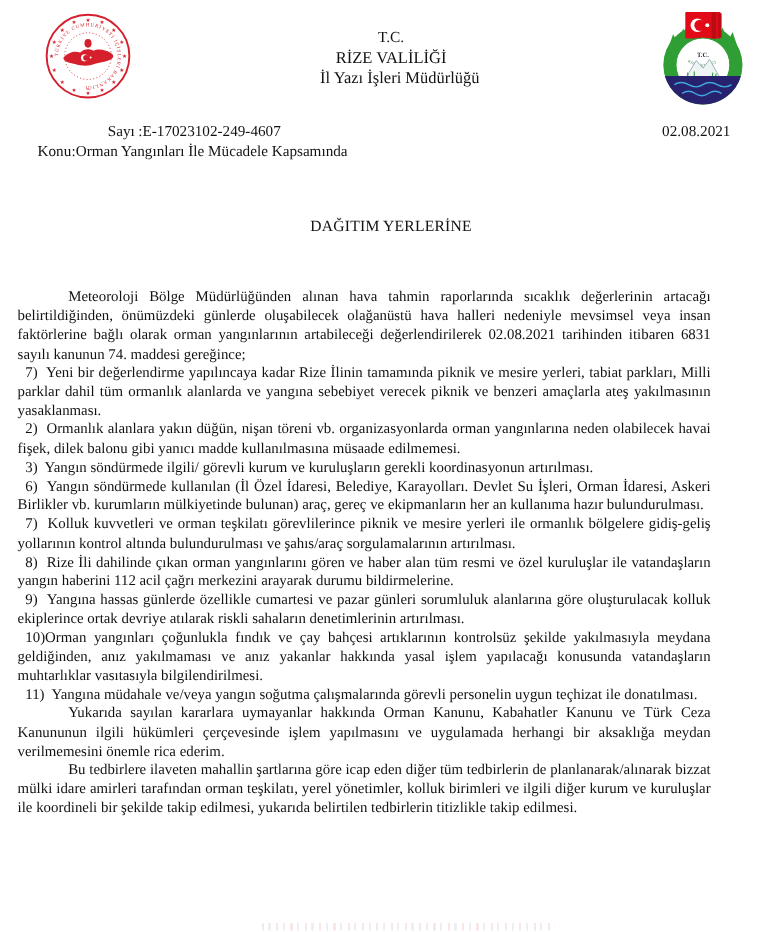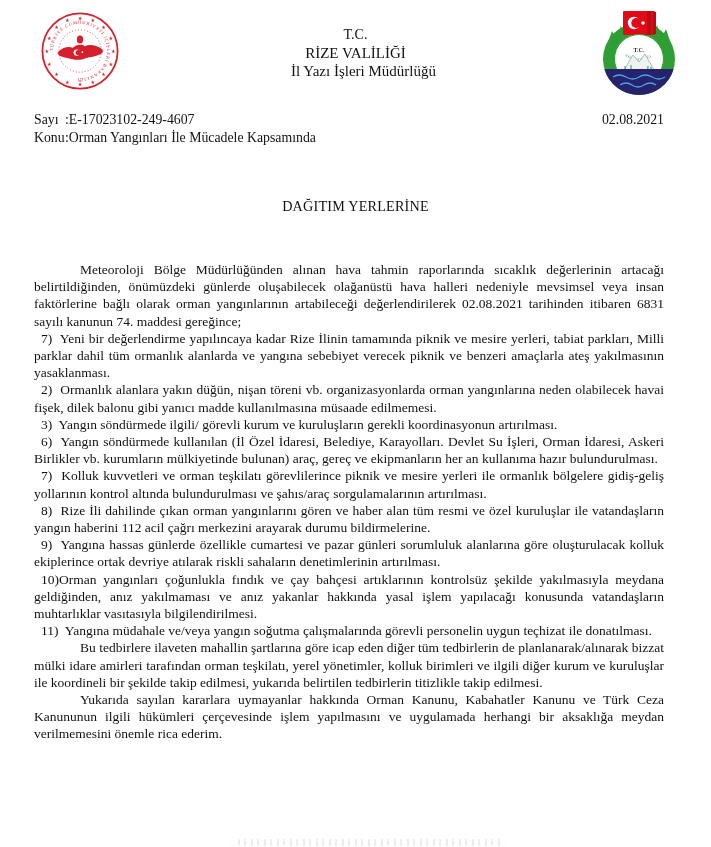--- a/index.html
+++ b/index.html
@@ -18,33 +18,33 @@
     position:absolute;left:0;right:0;top:26px;
     text-align:center;line-height:18px;
   }
   .header-tc{font-size:14px;}
   .header-org{font-size:15px;}
   .header-dept{font-size:15px;margin-left:16px;}
   
   .meta{
     position:absolute;left:34px;right:47px;top:111px;
     font-size:13.8px;line-height:18px;
-    display:flex;justify-content:space-between;align-items:flex-start;
+    display:flex;justify-content:space-between;align-items:flex-start;text-align:center;
   }
   .meta-lbl{display:inline-block;width:31px;}
   .meta-line2{margin-left:29px;}
   .meta-date{white-space:nowrap;}
   
   .recipient{
     position:absolute;left:0;right:0;top:198px;
     text-align:center;font-size:14.2px;letter-spacing:0.2px;
   }
   
   .body-block{
-    position:absolute;left:34px;width:630px;top:261px;
+    position:absolute;left:16px;width:630px;top:261px;
     font-size:13.5px;line-height:17.2px;
     text-align:justify;
   }
   .para{margin:0;text-indent:46px;}
   .item{margin:0;text-indent:7px;white-space:pre-wrap;}
   
   .cutoff{
     position:absolute;top:839px;left:238px;width:266px;height:7px;
     opacity:0.18;border-radius:2px;
     background:repeating-linear-gradient(90deg,
@@ -146,19 +146,19 @@
     <p class="para">Meteoroloji Bölge Müdürlüğünden alınan hava tahmin raporlarında sıcaklık değerlerinin artacağı belirtildiğinden, önümüzdeki günlerde oluşabilecek olağanüstü hava halleri nedeniyle mevsimsel veya insan faktörlerine bağlı olarak orman yangınlarının artabileceği değerlendirilerek 02.08.2021 tarihinden itibaren 6831 sayılı kanunun 74. maddesi gereğince;</p>
     <p class="item">7)  Yeni bir değerlendirme yapılıncaya kadar Rize İlinin tamamında piknik ve mesire yerleri, tabiat parkları, Milli parklar dahil tüm ormanlık alanlarda ve yangına sebebiyet verecek piknik ve benzeri amaçlarla ateş yakılmasının yasaklanması.</p>
     <p class="item">2)  Ormanlık alanlara yakın düğün, nişan töreni vb. organizasyonlarda orman yangınlarına neden olabilecek havai fişek, dilek balonu gibi yanıcı madde kullanılmasına müsaade edilmemesi.</p>
     <p class="item">3)  Yangın söndürmede ilgili/ görevli kurum ve kuruluşların gerekli koordinasyonun artırılması.</p>
     <p class="item">6)  Yangın söndürmede kullanılan (İl Özel İdaresi, Belediye, Karayolları. Devlet Su İşleri, Orman İdaresi, Askeri Birlikler vb. kurumların mülkiyetinde bulunan) araç, gereç ve ekipmanların her an kullanıma hazır bulundurulması.</p>
     <p class="item">7)  Kolluk kuvvetleri ve orman teşkilatı görevlilerince piknik ve mesire yerleri ile ormanlık bölgelere gidiş-geliş yollarının kontrol altında bulundurulması ve şahıs/araç sorgulamalarının artırılması.</p>
     <p class="item">8)  Rize İli dahilinde çıkan orman yangınlarını gören ve haber alan tüm resmi ve özel kuruluşlar ile vatandaşların yangın haberini 112 acil çağrı merkezini arayarak durumu bildirmelerine.</p>
     <p class="item">9)  Yangına hassas günlerde özellikle cumartesi ve pazar günleri sorumluluk alanlarına göre oluşturulacak kolluk ekiplerince ortak devriye atılarak riskli sahaların denetimlerinin artırılması.</p>
     <p class="item">10)Orman yangınları çoğunlukla fındık ve çay bahçesi artıklarının kontrolsüz şekilde yakılmasıyla meydana geldiğinden, anız yakılmaması ve anız yakanlar hakkında yasal işlem yapılacağı konusunda vatandaşların muhtarlıklar vasıtasıyla bilgilendirilmesi.</p>
     <p class="item">11)  Yangına müdahale ve/veya yangın soğutma çalışmalarında görevli personelin uygun teçhizat ile donatılması.</p>
+    <p class="para">Yukarıda sayılan kararlara uymayanlar hakkında Orman Kanunu, Kabahatler Kanunu ve Türk Ceza Kanununun ilgili hükümleri çerçevesinde işlem yapılmasını ve uygulamada herhangi bir aksaklığa meydan verilmemesini önemle rica ederim.</p>
     <p class="para">Bu tedbirlere ilaveten mahallin şartlarına göre icap eden diğer tüm tedbirlerin de planlanarak/alınarak bizzat mülki idare amirleri tarafından orman teşkilatı, yerel yönetimler, kolluk birimleri ve ilgili diğer kurum ve kuruluşlar ile koordineli bir şekilde takip edilmesi, yukarıda belirtilen tedbirlerin titizlikle takip edilmesi.</p>
-    <p class="para">Yukarıda sayılan kararlara uymayanlar hakkında Orman Kanunu, Kabahatler Kanunu ve Türk Ceza Kanununun ilgili hükümleri çerçevesinde işlem yapılmasını ve uygulamada herhangi bir aksaklığa meydan verilmemesini önemle rica ederim.</p>
   </div>
 
   <div class="cutoff"></div>
 
 </div>
 
 </body></html>

